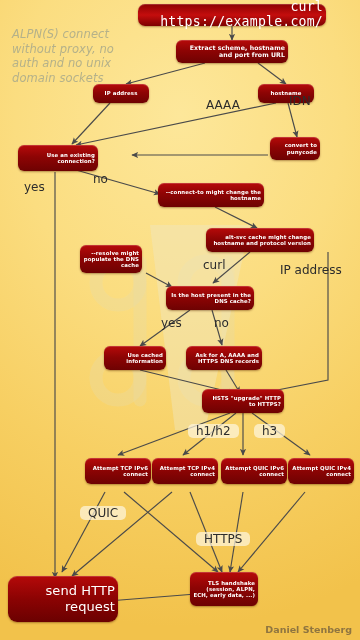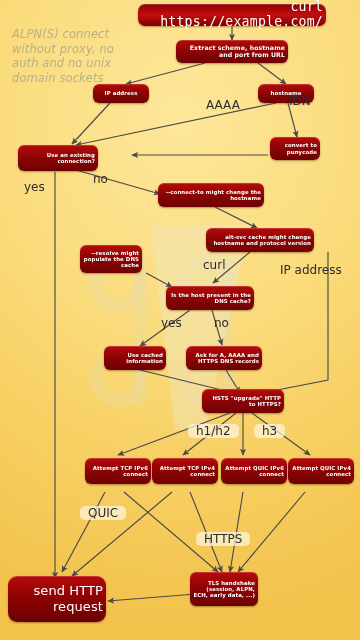--- a/index.html
+++ b/index.html
@@ -169,28 +169,29 @@
   <div class="node" style="left:85px;top:458px;width:66px;height:26px;">Attempt TCP IPv6 connect</div>
 
   <div class="node" style="left:152px;top:458px;width:66px;height:26px;">Attempt TCP IPv4 connect</div>
 
   <div class="node" style="left:221px;top:458px;width:66px;height:26px;">Attempt QUIC IPv6 connect</div>
 
   <div class="node" style="left:288px;top:458px;width:66px;height:26px;">Attempt QUIC IPv4 connect</div>
 
   <div class="node" style="left:190px;top:572px;width:68px;height:34px;">TLS handshake (session, ALPN, ECH, early data, ...)</div>
 
-  <div class="node big" style="left:8px;top:576px;width:98px;height:46px;">send HTTP request</div>
+  <div class="node big" style="left:8px;top:576px;width:110px;height:46px;">send HTTP request</div>
 
   <div class="elabel" style="left:206px;top:98px;">AAAA</div>
   <div class="elabel" style="left:289px;top:94px;">IDN</div>
   <div class="elabel" style="left:24px;top:180px;">yes</div>
   <div class="elabel" style="left:93px;top:172px;">no</div>
   <div class="elabel" style="left:203px;top:258px;">curl</div>
   <div class="elabel" style="left:280px;top:263px;">IP address</div>
   <div class="elabel" style="left:161px;top:316px;">yes</div>
   <div class="elabel" style="left:214px;top:316px;">no</div>
   <div class="elabel box" style="left:188px;top:424px;">h1/h2</div>
   <div class="elabel box" style="left:254px;top:424px;">h3</div>
   <div class="elabel box" style="left:80px;top:506px;">QUIC</div>
   <div class="elabel box" style="left:196px;top:506px;margin-top:26px;">HTTPS</div>
 
+  <div class="credit">Daniel Stenberg</div>
 </div>
 
 </body></html>

